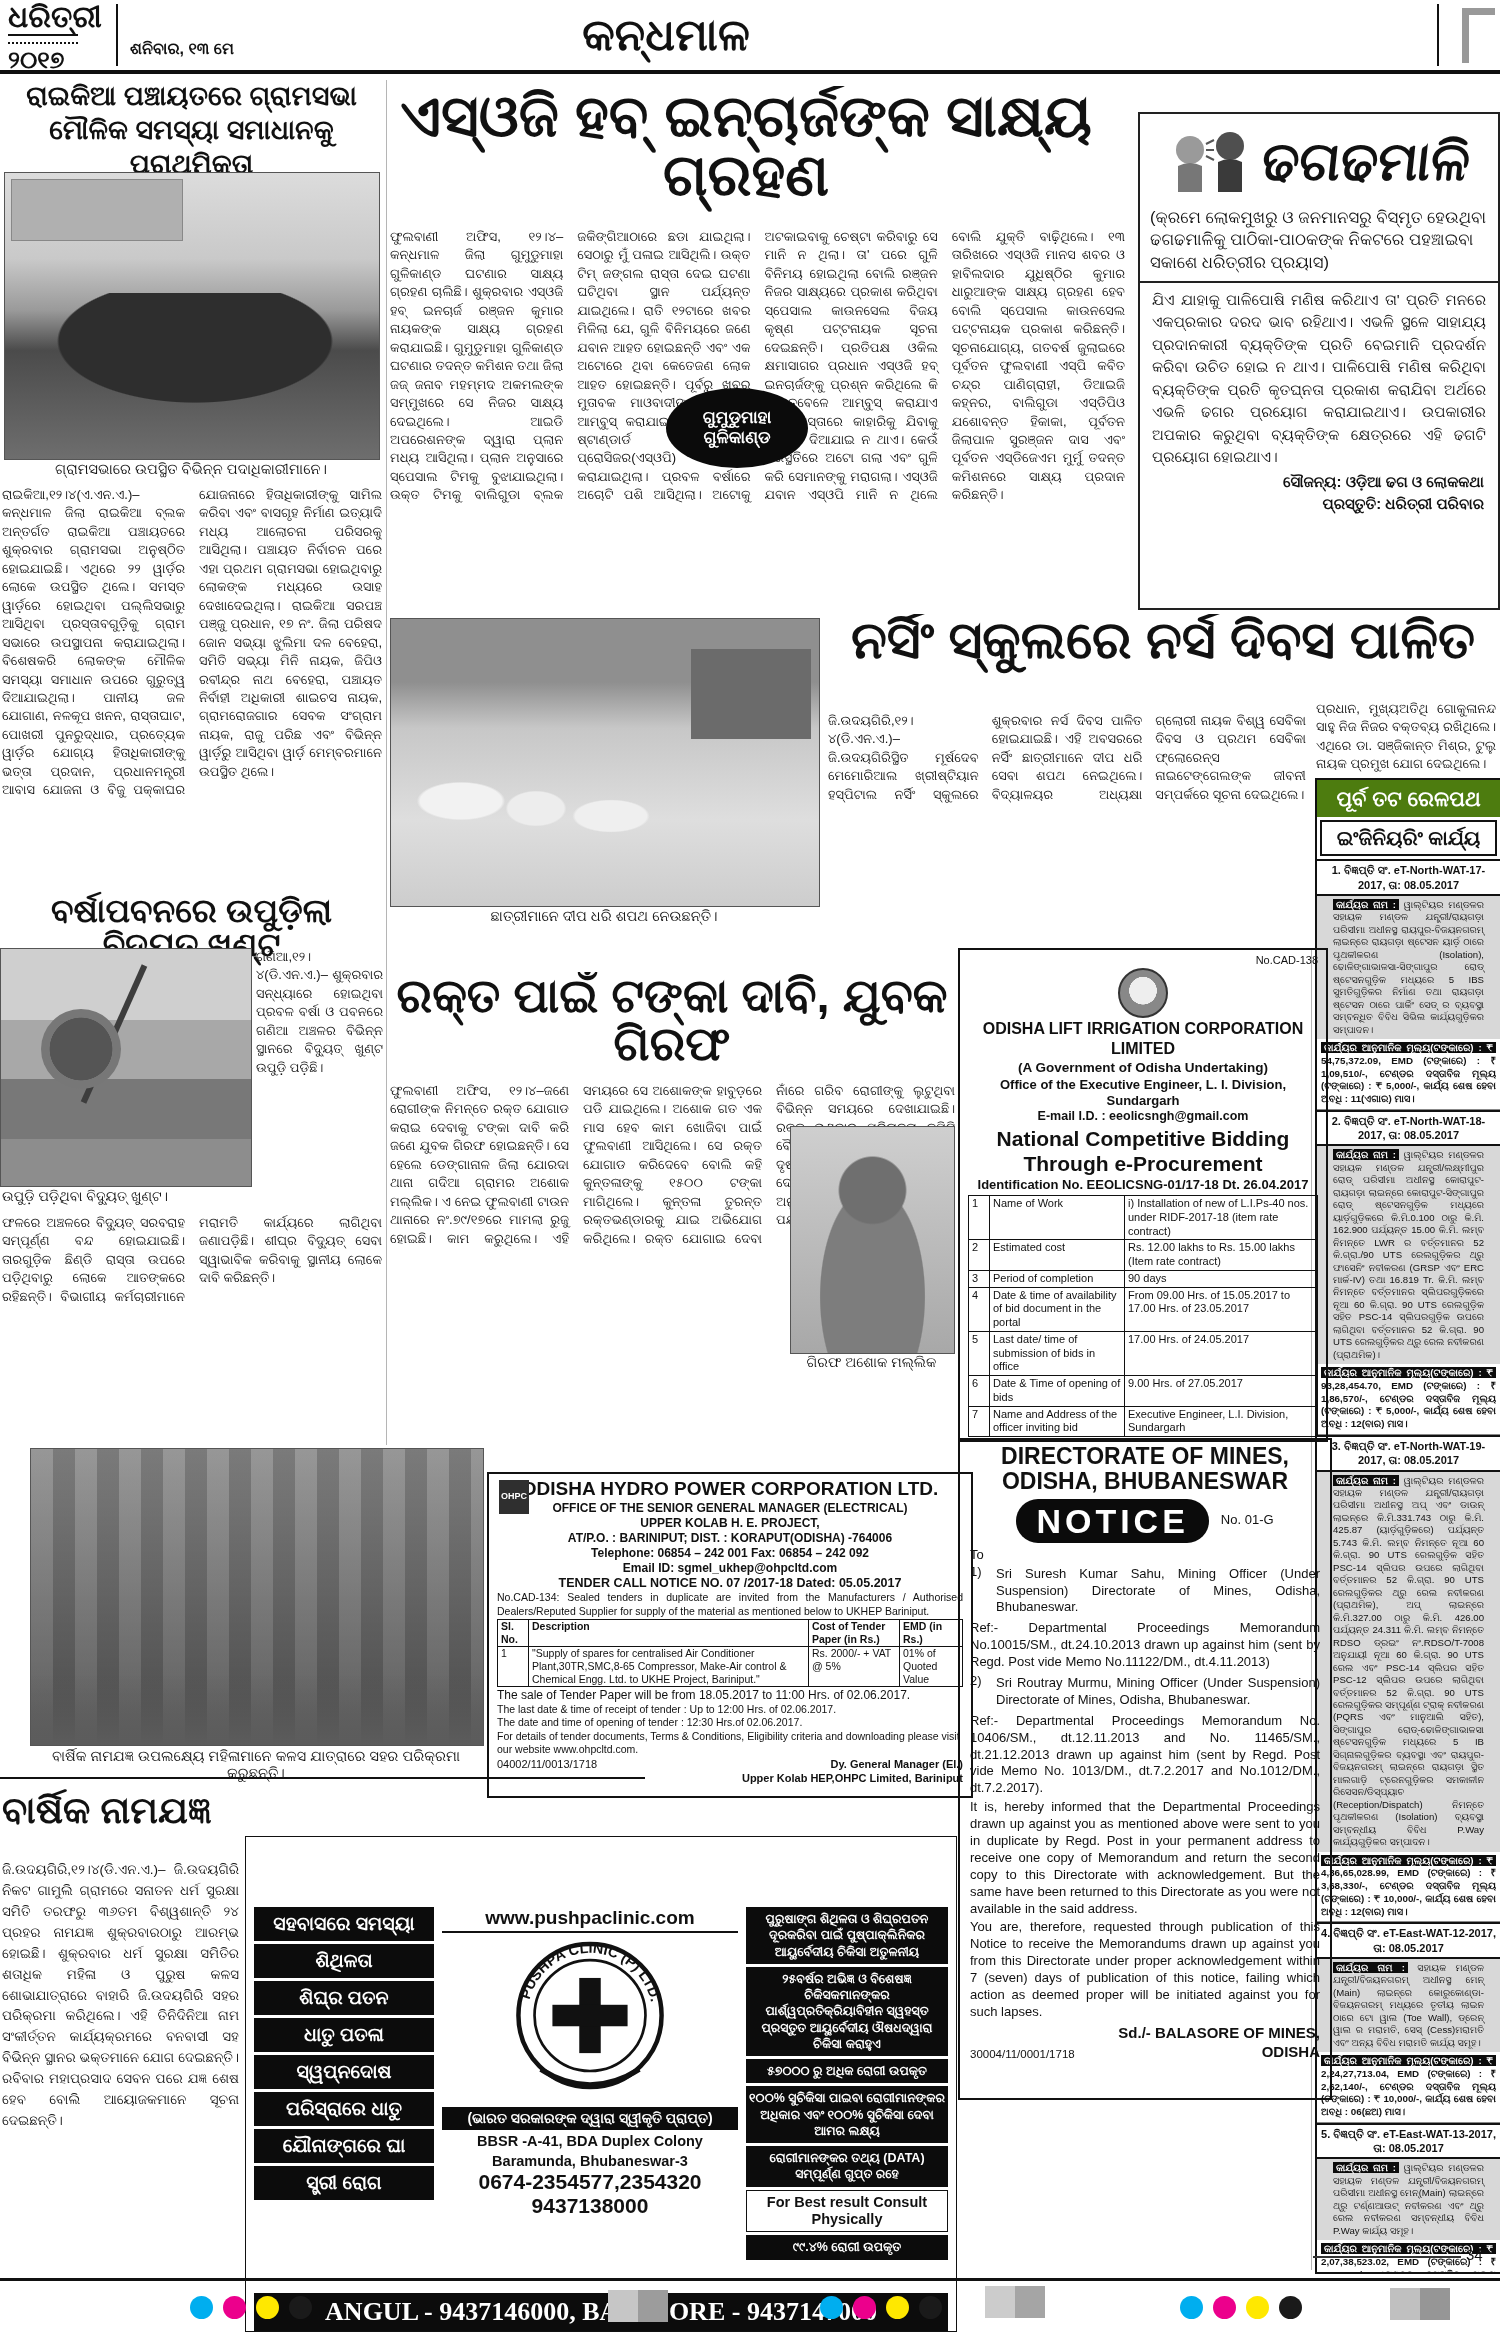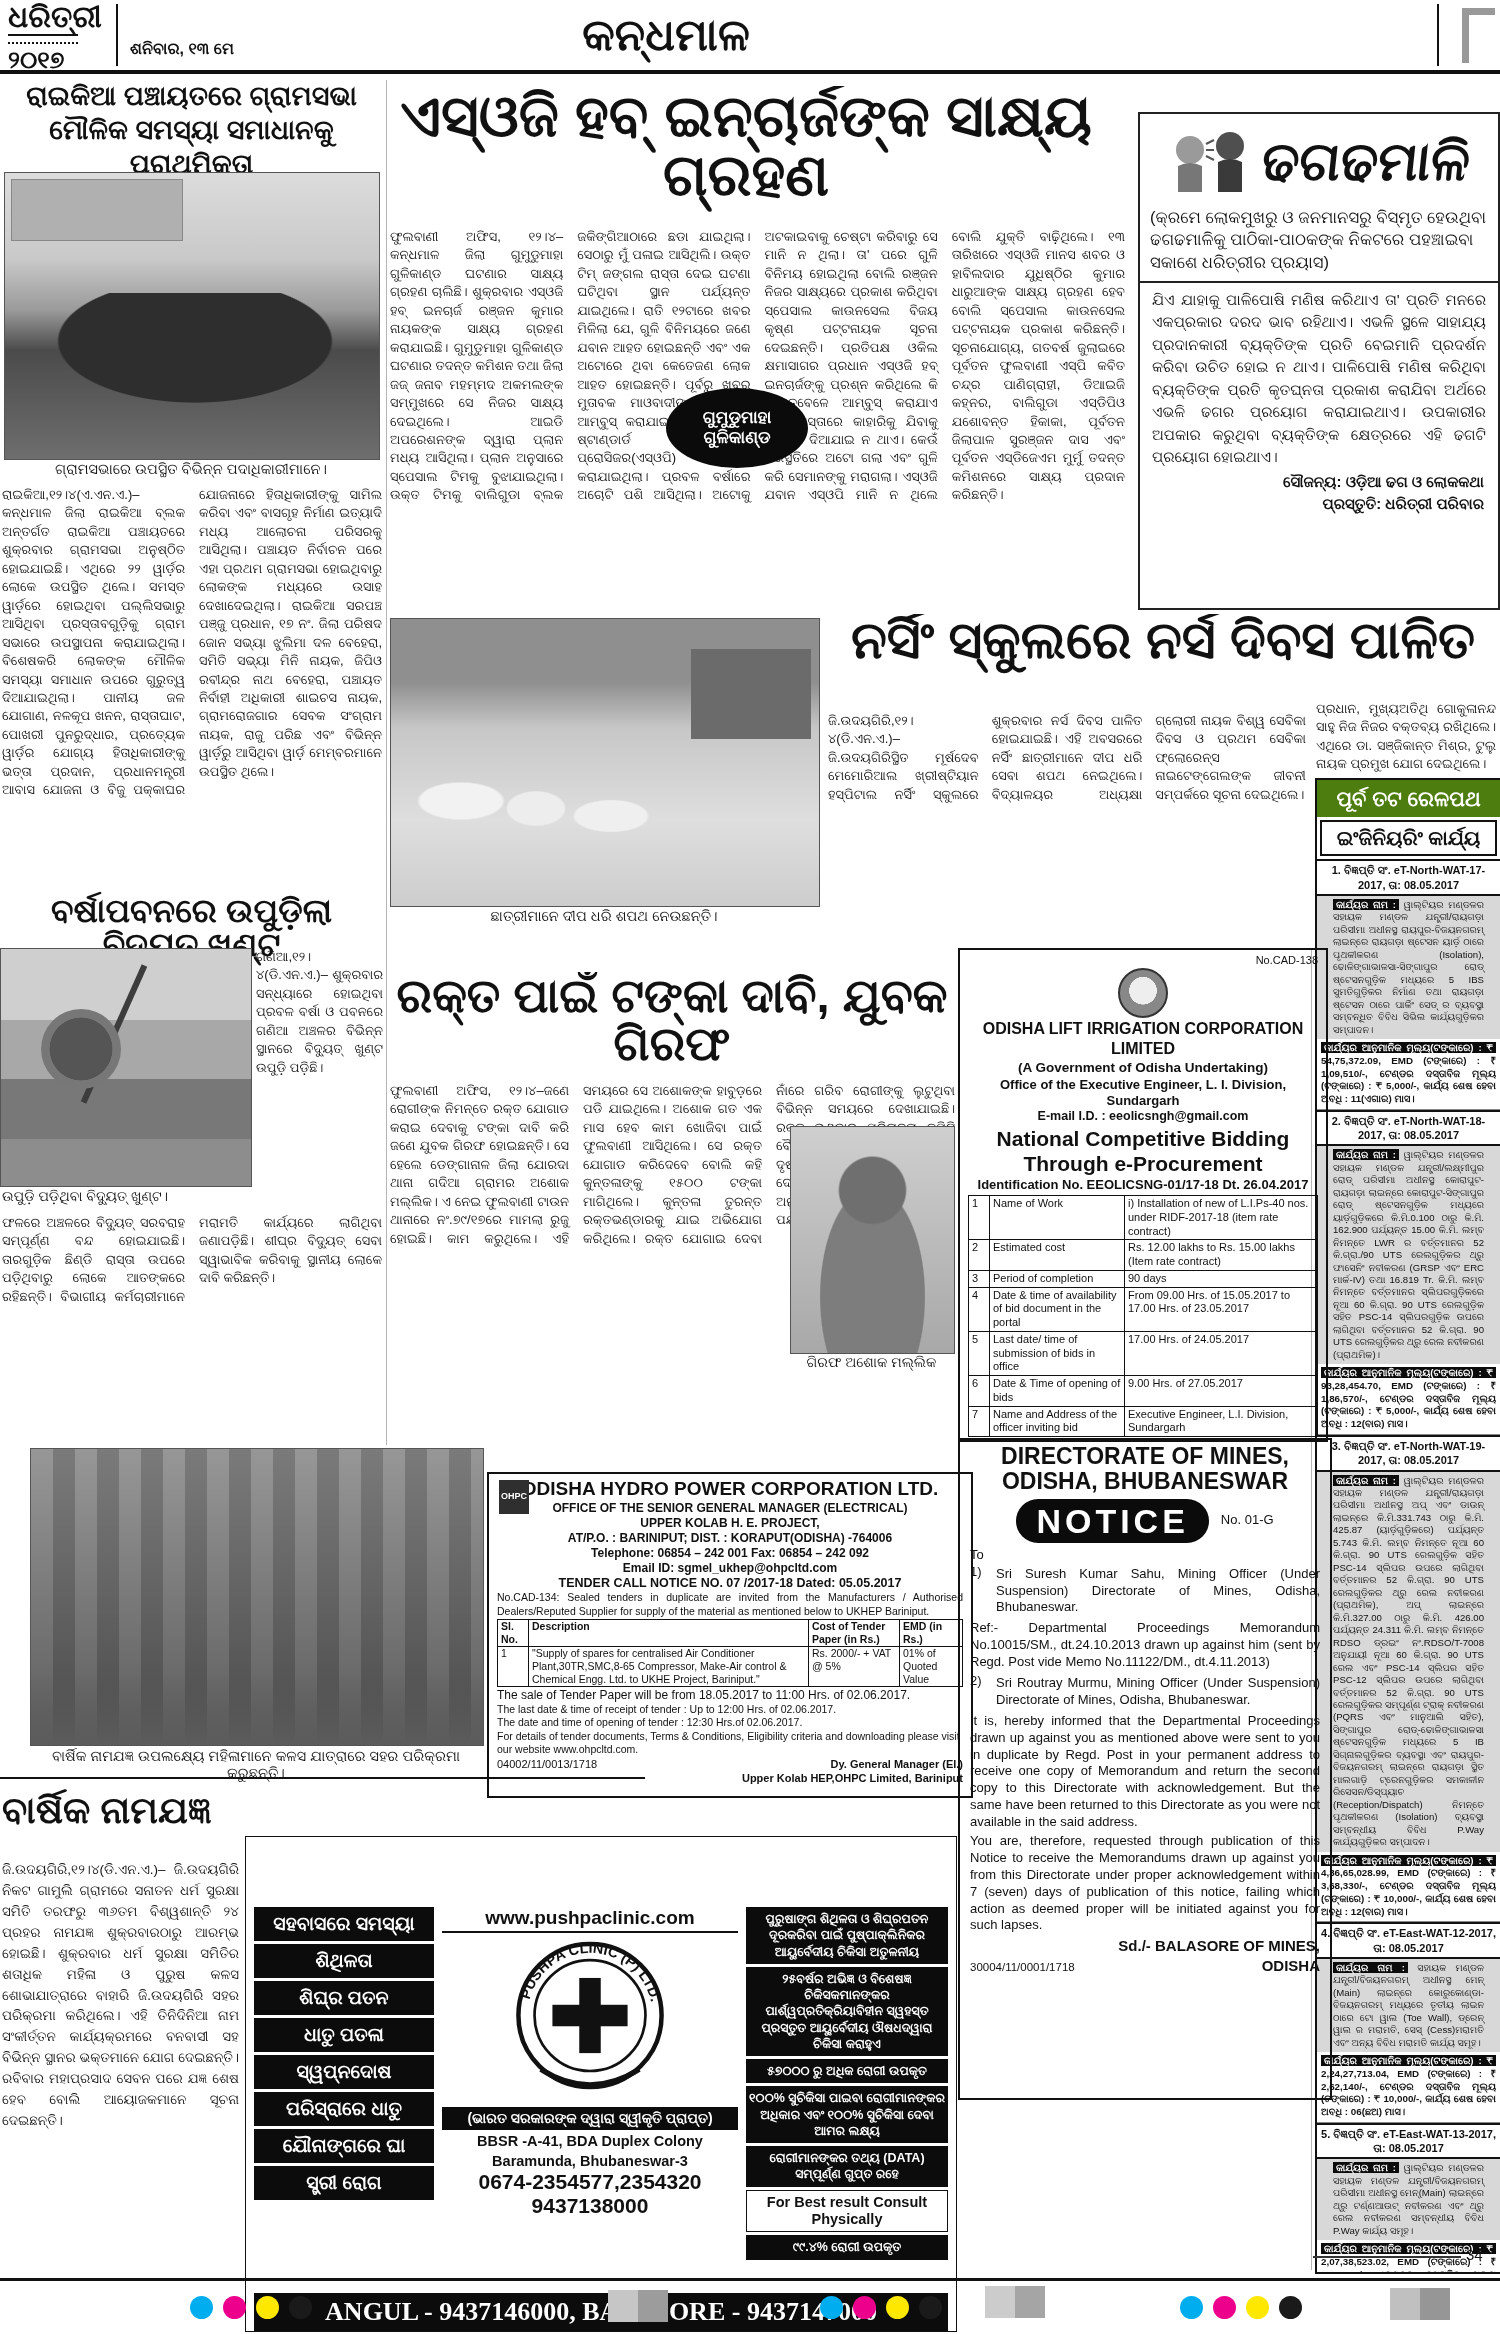--- a/index.html
+++ b/index.html
@@ -372,20 +372,21 @@
     <div>To</div>
     <div class="row">
         <span class="num">1)</span>
         <p>Sri Suresh Kumar Sahu, Mining Officer (Under Suspension) Directorate of Mines, Odisha, Bhubaneswar.</p>
       </div>
     <p>Ref:- Departmental Proceedings Memorandum No.10015/SM., dt.24.10.2013 drawn up against him (sent by Regd. Post vide Memo No.11122/DM., dt.4.11.2013)</p>
     <div class="row">
         <span class="num">2)</span>
         <p>Sri Routray Murmu, Mining Officer (Under Suspension) Directorate of Mines, Odisha, Bhubaneswar.</p>
       </div>
+    <p>Ref:- Departmental Proceedings Memorandum No. 10406/SM., dt.12.11.2013 and No. 11465/SM., dt.21.12.2013 drawn up against him (sent by Regd. Post vide Memo No. 1013/DM., dt.7.2.2017 and No.1012/DM., dt.7.2.2017).</p>
     <p>It is, hereby informed that the Departmental Proceedings drawn up against you as mentioned above were sent to you in duplicate by Regd. Post in your permanent address to receive one copy of Memorandum and return the second copy to this Directorate with acknowledgement. But the same have been returned to this Directorate as you were not available in the said address.</p>
     <p>You are, therefore, requested through publication of this Notice to receive the Memorandums drawn up against you from this Directorate under proper acknowledgement within 7 (seven) days of publication of this notice, failing which action as deemed proper will be initiated against you for such lapses.</p>
     <div style="text-align:right;font-weight:bold;font-size:15px;">Sd./- BALASORE OF MINES,</div>
     <div style="display:flex;justify-content:space-between;align-items:flex-end;">
       <span style="font-size:11.5px;">30004/11/0001/1718</span>
       <span style="font-weight:bold;font-size:15px;">ODISHA</span>
     </div>
   </div>
 
   <div class="abs" style="left:1313px;top:2256px;width:148px;height:2px;background:#333;"></div>

